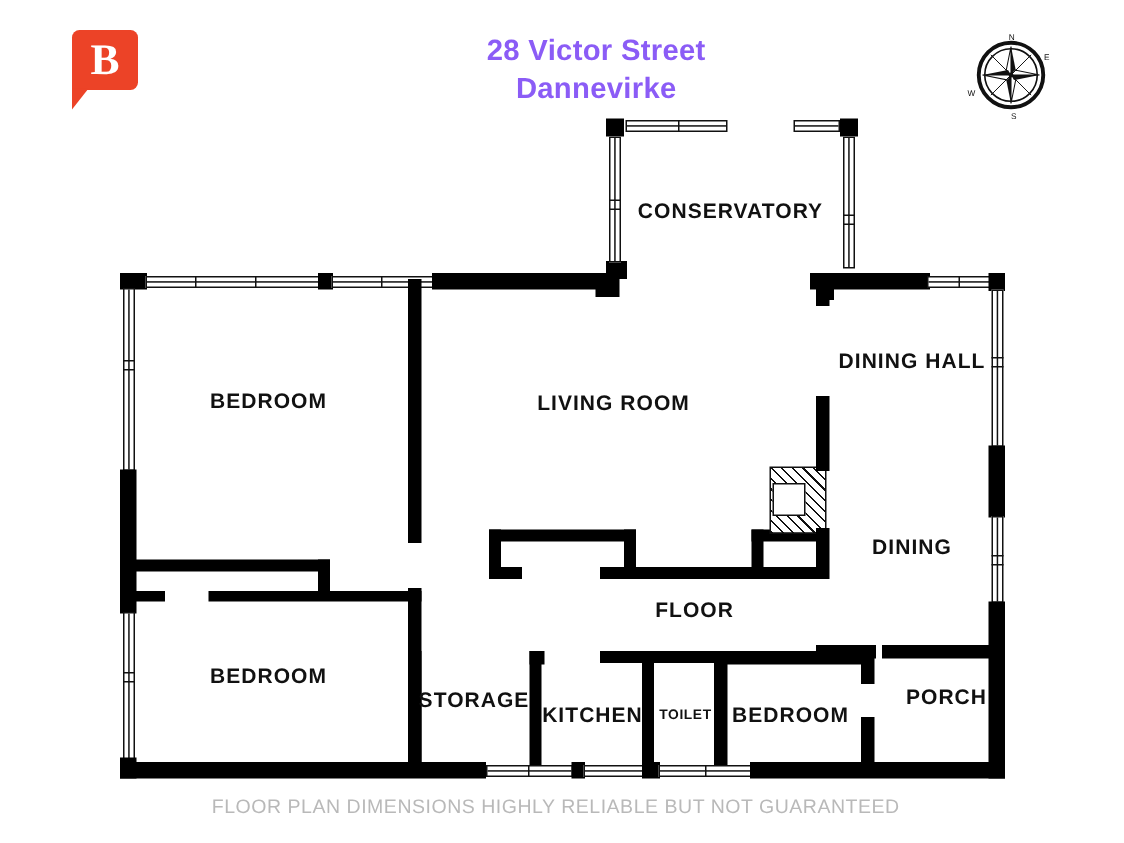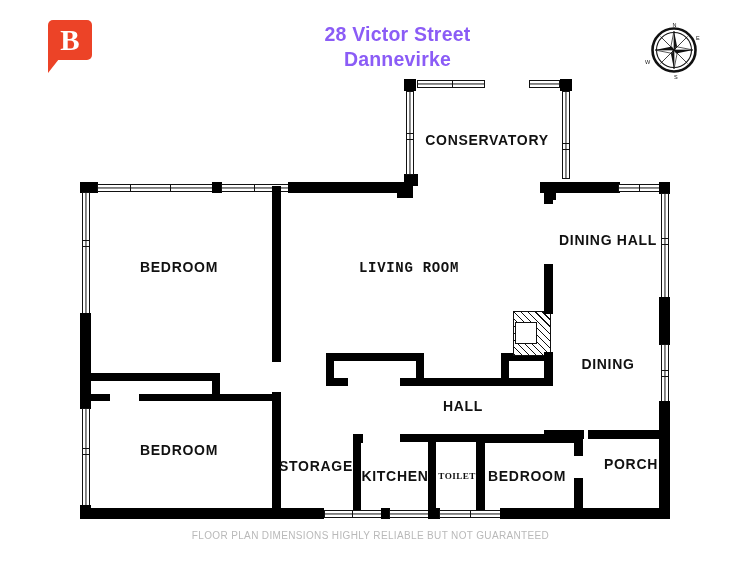--- a/index.html
+++ b/index.html
@@ -170,21 +170,21 @@
   }
 
   
   .footer {
     position: absolute;
     left: 0;
     top: 530px;
     width: 741px;
     text-align: center;
     color: #b9b9b9;
-    font-size: 10px;
+    font-size: 13px;
     letter-spacing: 0.35px;
   }
 </style>
 </head>
 <body>
 
 <div id="page">
 
   <div class="logo">
     <div class="logo-bubble"></div>
@@ -319,27 +319,27 @@
     <div class="w" style="left:428px; top:434px; width:8px;  height:76px;"></div>
     <div class="w" style="left:476px; top:434px; width:9px;  height:76px;"></div>
     <div class="w" style="left:476px; top:434px; width:106px; height:9px;"></div>
     <div class="w" style="left:574px; top:434px; width:9px;  height:22px;"></div>
     <div class="w" style="left:574px; top:478px; width:9px;  height:32px;"></div>
     <div class="w" style="left:272px; top:434px; width:9px;  height:76px;"></div>
 
     <div class="w" style="left:353px; top:434px; width:10px; height:9px;"></div>
 
     <div class="rl" style="left:179px; top:267px;">BEDROOM</div>
-    <div class="rl" style="left:409px; top:268px;font-family:Liberation Mono, monospace;">LIVING ROOM</div>
+    <div class="rl" style="left:409px; top:268px;">LIVING ROOM</div>
     <div class="rl" style="left:608px; top:240px;">DINING HALL</div>
     <div class="rl" style="left:608px; top:364px;">DINING</div>
-    <div class="rl" style="left:463px; top:406px;">HALL</div>
+    <div class="rl" style="left:463px; top:406px;">FLOOR</div>
     <div class="rl" style="left:179px; top:450px;">BEDROOM</div>
     <div class="rl" style="left:316px; top:466px;">STORAGE</div>
     <div class="rl" style="left:395px; top:476px;">KITCHEN</div>
-    <div class="rl sm" style="left:457px; top:476px;font-family:Liberation Serif, serif;">TOILET</div>
+    <div class="rl sm" style="left:457px; top:476px;">TOILET</div>
     <div class="rl" style="left:527px; top:476px;">BEDROOM</div>
     <div class="rl" style="left:619px; top:464px;padding-left:24px;">PORCH</div>
   </div>
 
   <div class="footer">FLOOR PLAN DIMENSIONS HIGHLY RELIABLE BUT NOT GUARANTEED</div>
 
 </div>
 
 </body></html>

